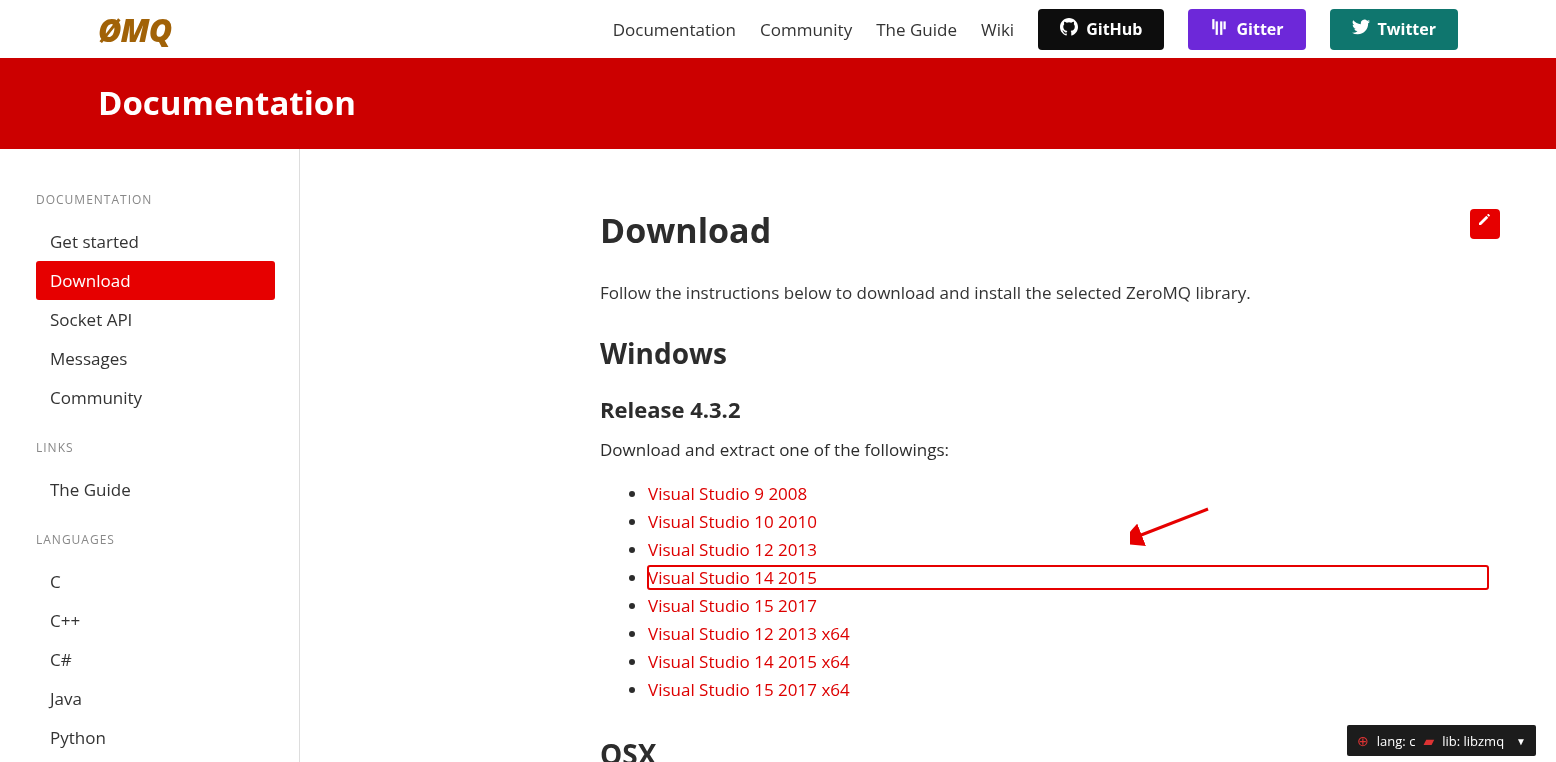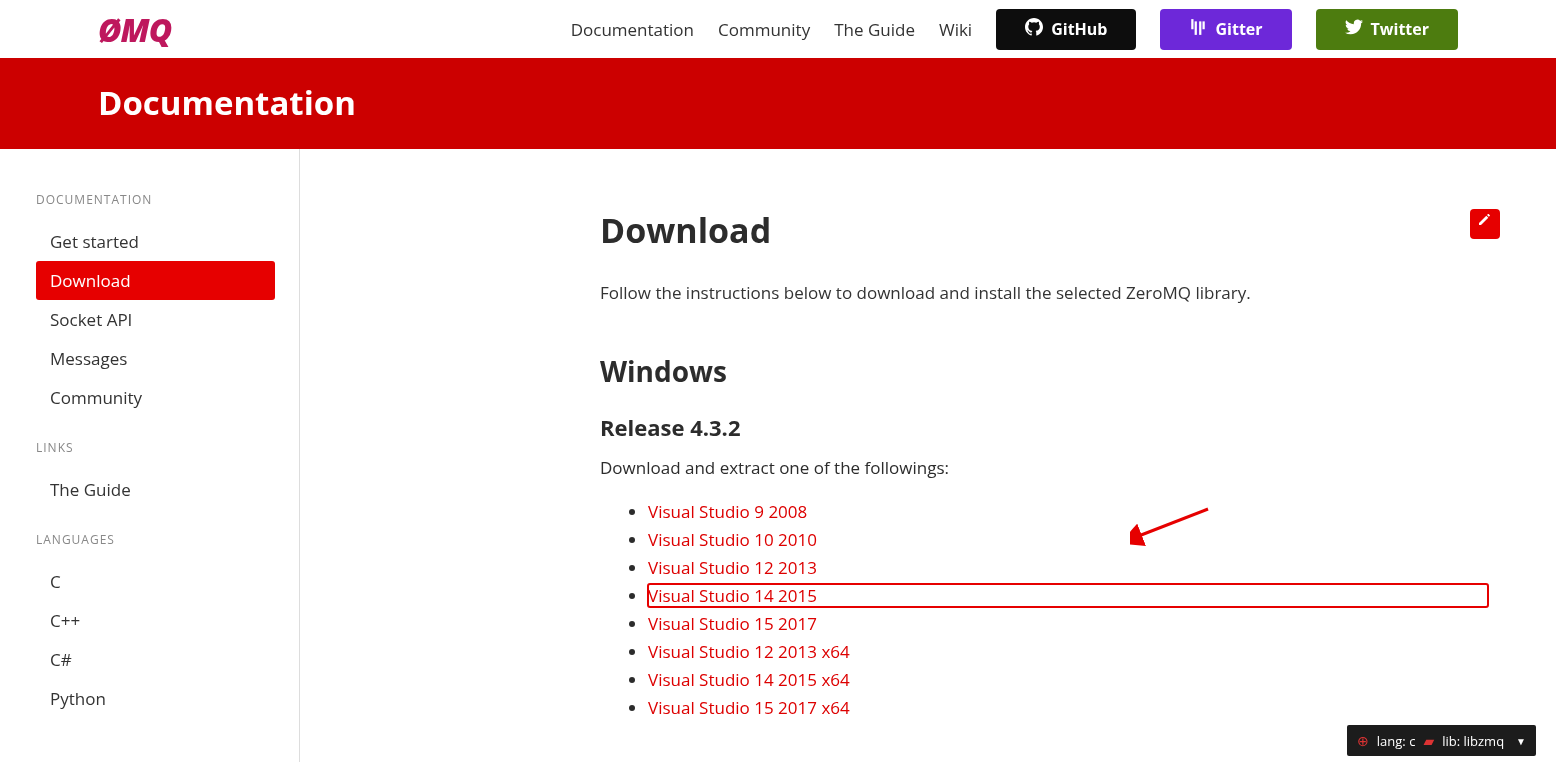--- a/index.html
+++ b/index.html
@@ -14,44 +14,44 @@
     display: flex;
     align-items: center;
     justify-content: space-between;
     padding: 0 98px;
     height: 58px;
     background: #fff;
   }
   .logo {
     font-size: 32px;
     font-weight: 800;
-    color: #be185d;
+    color: #a16207;
     letter-spacing: -1px;
     font-style: italic;
   }
   .topnav { display: flex; align-items: center; gap: 24px; }
   .topnav a.text-link {
     color: #333;
     text-decoration: none;
     font-size: 17px;
   }
   .btn {
     display: inline-flex;
     align-items: center;
     gap: 8px;
     color: #fff;
-    padding: 9px 29px;
+    padding: 9px 22px;
     border-radius: 4px;
     text-decoration: none;
     font-weight: 700;
     font-size: 16px;
   }
   .btn.github  { background: #0d0d0d; }
   .btn.gitter  { background: #6d28d9; }
-  .btn.twitter { background: #4d7c0f; }
+  .btn.twitter { background: #0f766e; }
   .btn svg { width: 18px; height: 18px; fill: #fff; }
   
   .banner {
     background: #cc0000;
     color: #fff;
     padding: 22px 98px 24px;
   }
   .banner h1 { font-size: 33px; font-weight: 700; }
   
   .layout { display: flex; }
@@ -94,21 +94,21 @@
     position: absolute;
     top: 60px;
     right: 40px;
     width: 30px; height: 30px;
     background: #e60000;
     border-radius: 4px;
     display: flex; align-items: center; justify-content: center;
     cursor: pointer;
   }
   .edit-btn svg { width: 16px; height: 16px; fill: #fff; }
-  .content p.intro { font-size: 17px; margin-bottom: 48px; color:#333; }
+  .content p.intro { font-size: 17px; margin-bottom: 30px; color:#333; }
   .content h2 { font-size: 28px; font-weight: 700; margin: 14px 0 22px; }
   .content h3 { font-size: 22px; font-weight: 700; margin: 6px 0 14px; }
   .content p.lead { font-size: 17px; margin-bottom: 21px; }
   .dl-list { list-style: disc; padding-left: 36px; }
   .dl-list li { margin: 5px 12px; font-size: 17px; }
   .dl-list li a { color: #d00; text-decoration: none; }
   .dl-list li.highlighted {
     outline: 2px solid #e60000;
     outline-offset: -1px;
     border-radius: 2px;
@@ -221,20 +221,23 @@
       <li>
           <a>C</a>
         </li>
       <li>
           <a>C++</a>
         </li>
       <li>
           <a>C#</a>
         </li>
       <li>
+          <a>Java</a>
+        </li>
+      <li>
           <a>Python</a>
         </li>
 
     </ul>
   </aside>
 
   <main class="content">
     <div class="edit-btn">
       <span>
         <svg viewBox="0 0 16 16">

